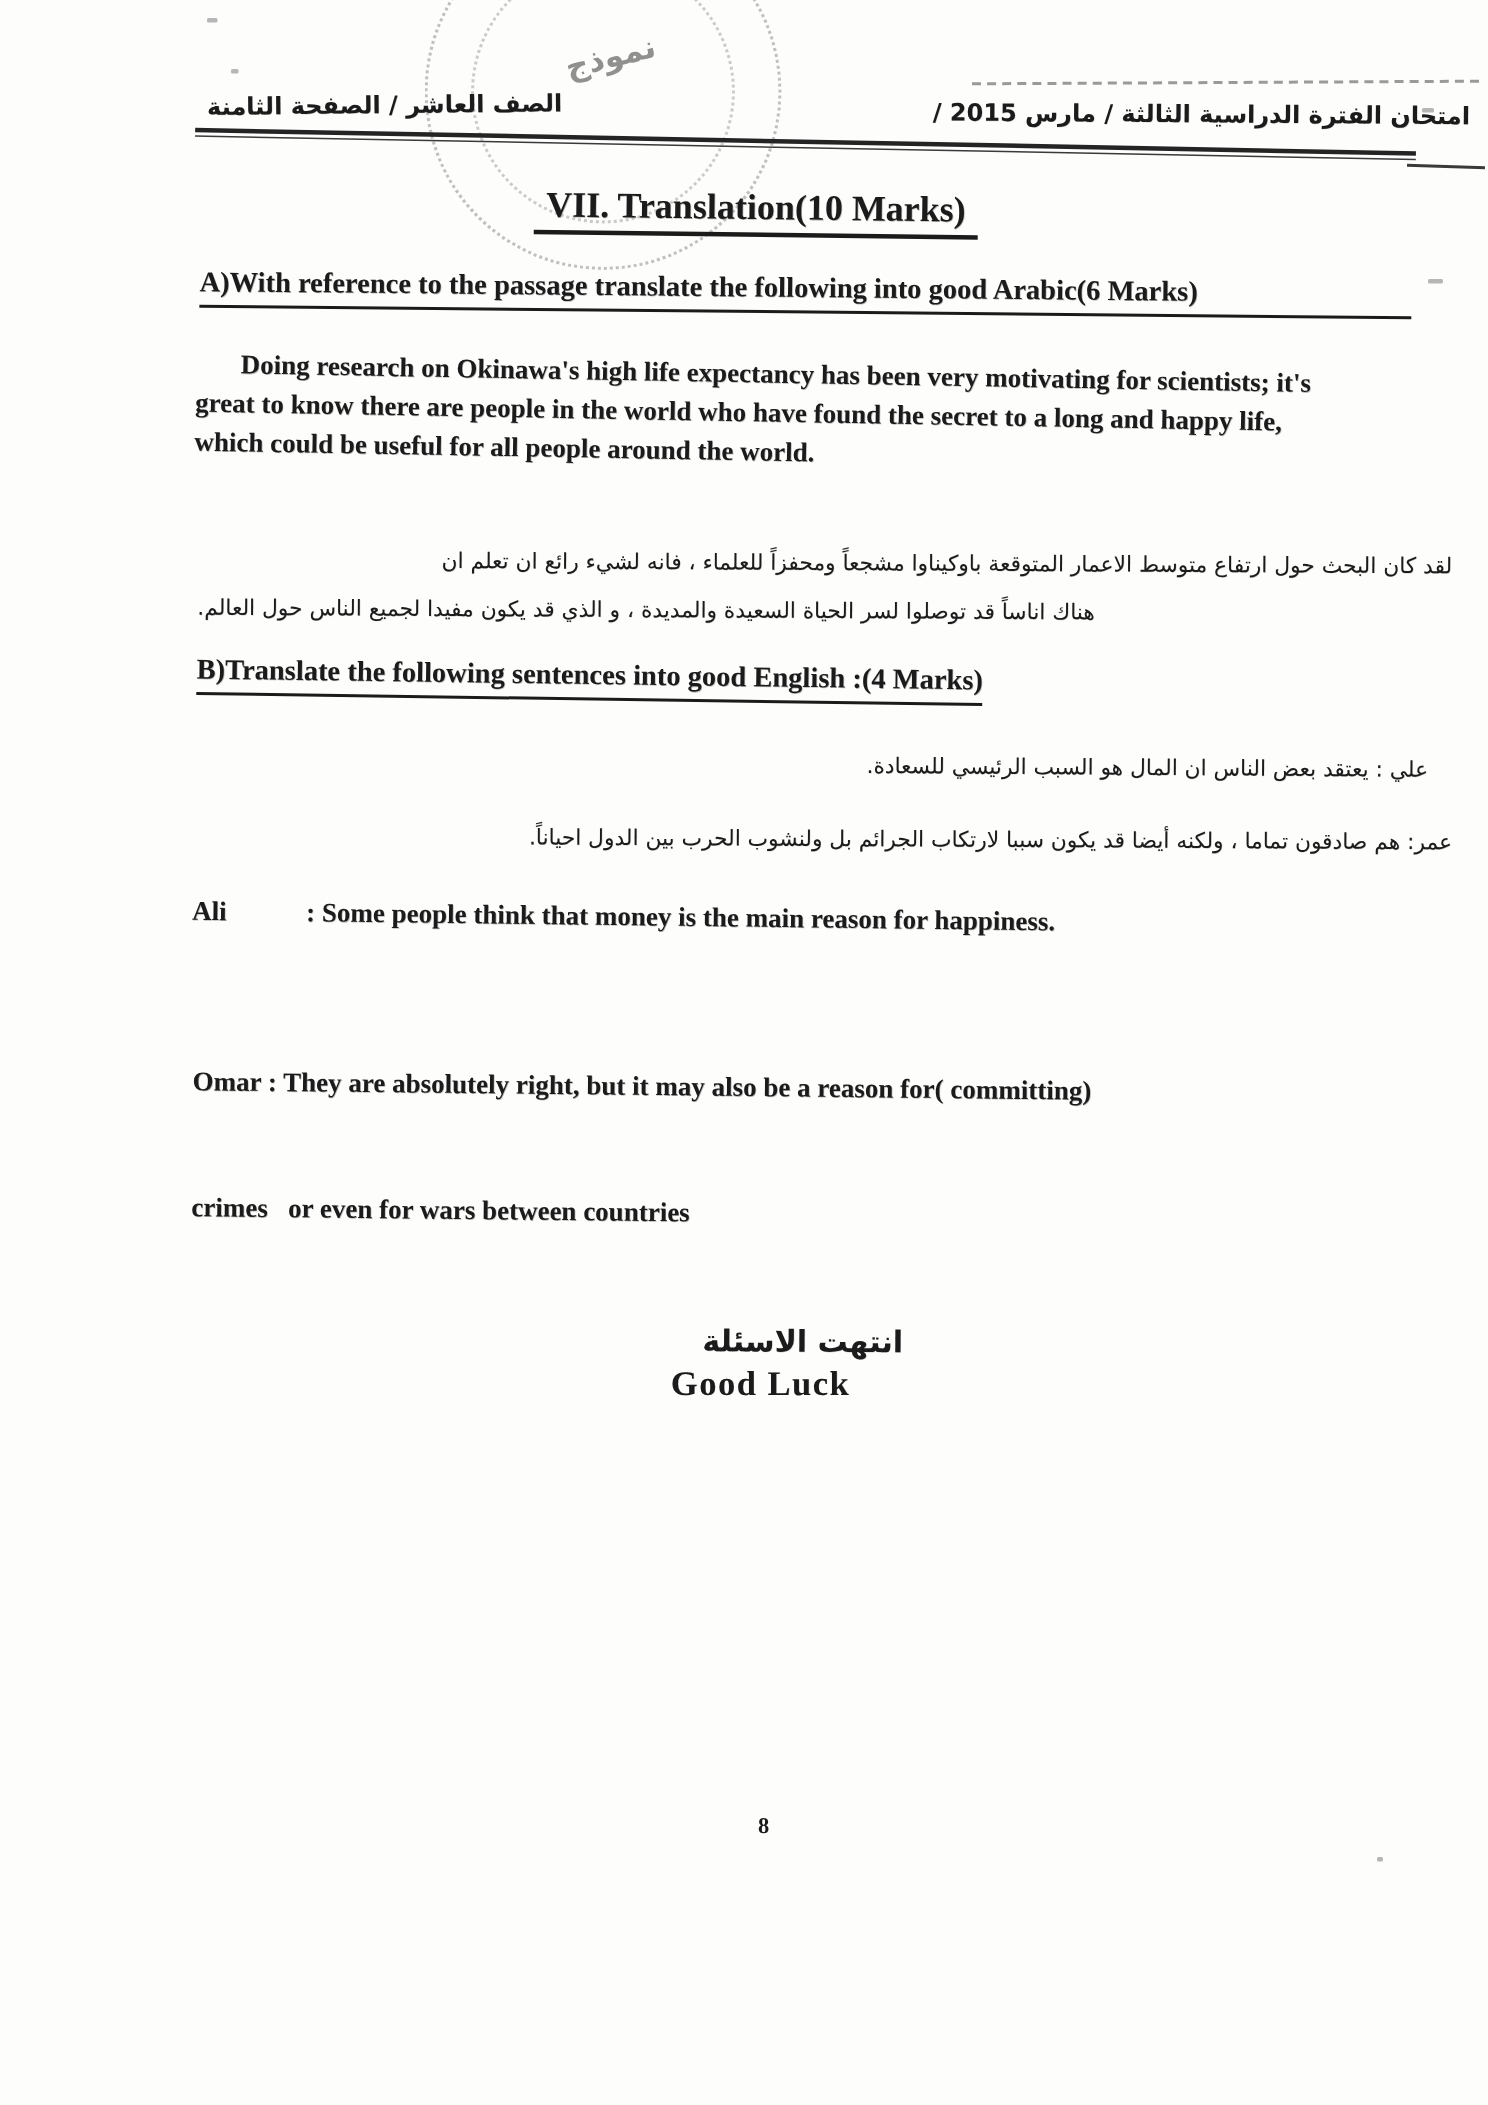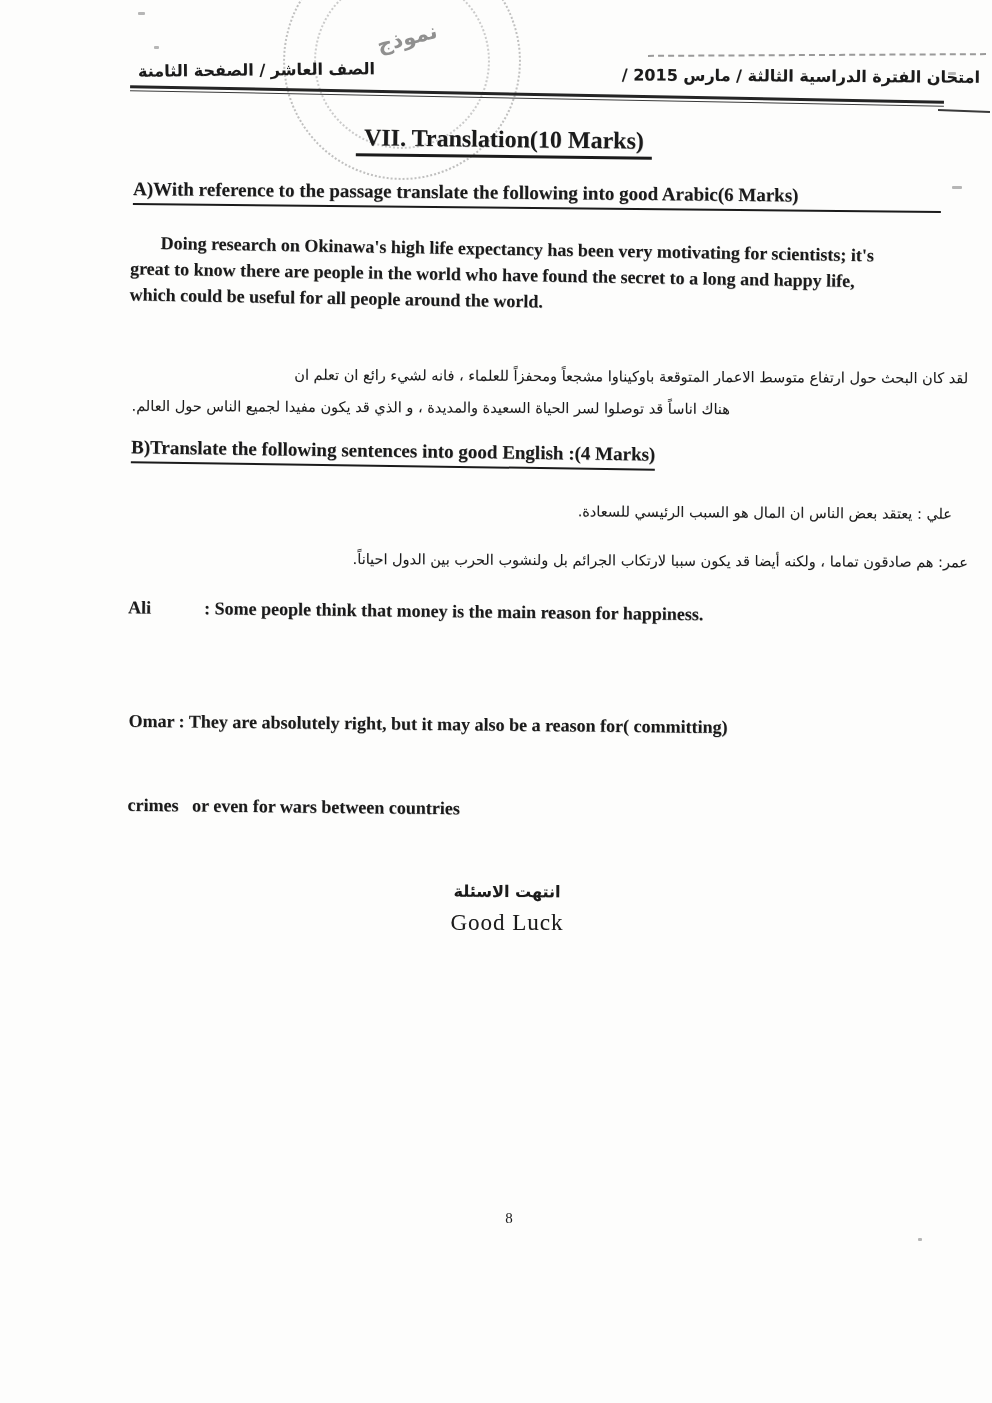--- a/index.html
+++ b/index.html
@@ -7,21 +7,21 @@
   body { display: flex; justify-content: center; }
   .page {
     position: relative;
     width: 992px;
     height: 1403px;
     background: #fdfdfc;
     overflow: hidden;
     color: #1b1b1b;
   }
   .abs { position: absolute; }
-  .en { font-family: "Liberation Serif", serif; }
+  .en { font-family: "Liberation Serif", serif; font-weight: bold; }
   .ar { font-family: "DejaVu Sans", sans-serif; direction: rtl; }
   .rough { text-shadow: 0.5px 0.5px 0 rgba(30,30,30,0.30); }
   .rough-light { text-shadow: 0.3px 0.3px 0 rgba(60,60,60,0.25); }
 
   
   .stamp-outer {
     left: 283px; top: -58px; width: 238px; height: 238px;
     border: 2px dotted #8f8f8f; border-radius: 50%; opacity: 0.55;
   }
   .stamp-inner {
@@ -108,21 +108,21 @@
   .omar-en {
     left: 128px; top: 655px; width: 800px;
     font-size: 18px; font-weight: bold; line-height: 28px;
     white-space: pre-wrap; transform: rotate(0.6deg);
   }
   .omar-en .line { display: block; }
 
   
   .closing-ar {
     left: 412px; top: 882px; width: 190px;
-    font-size: 16px; font-weight: bold; text-align: center;
+    font-size: 20px; font-weight: bold; 
     transform: rotate(0.3deg);
   }
   .closing-en {
     left: 410px; top: 910px; width: 194px;
     font-size: 23px; text-align: center; letter-spacing: 1px;
   }
   .page-num {
     left: 494px; top: 1210px; width: 30px;
     font-size: 15px; text-align: center;
   }

